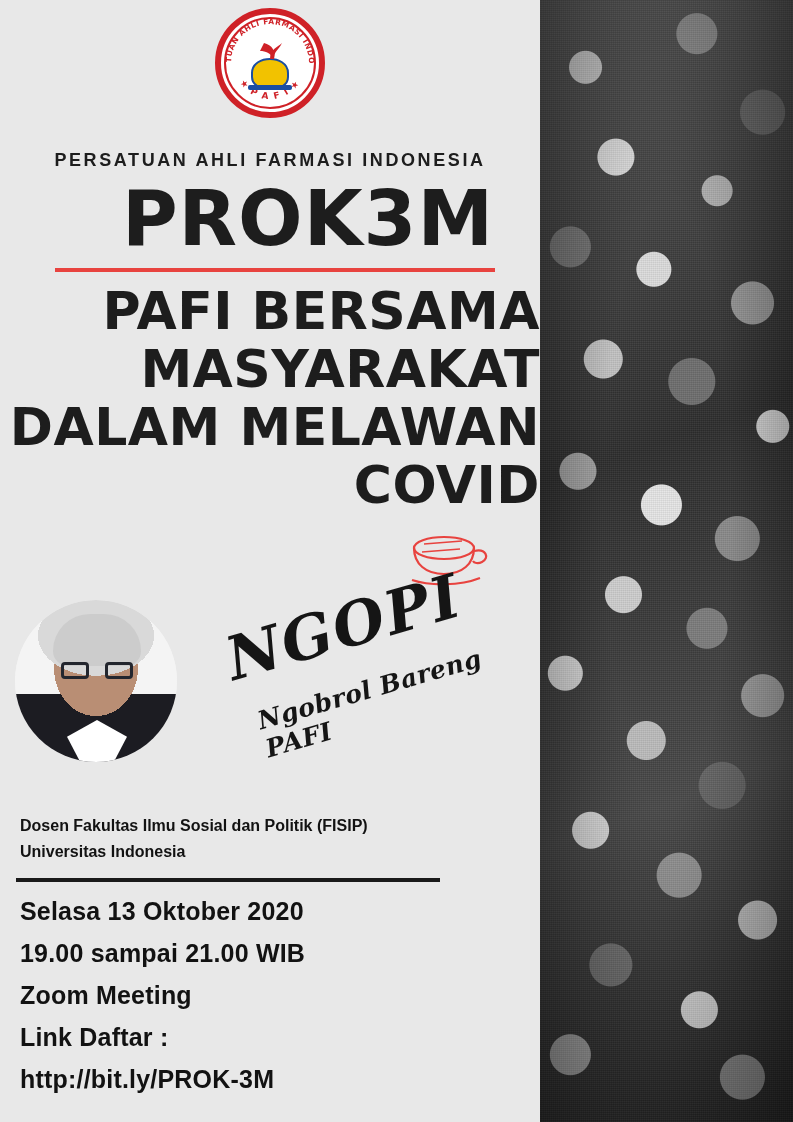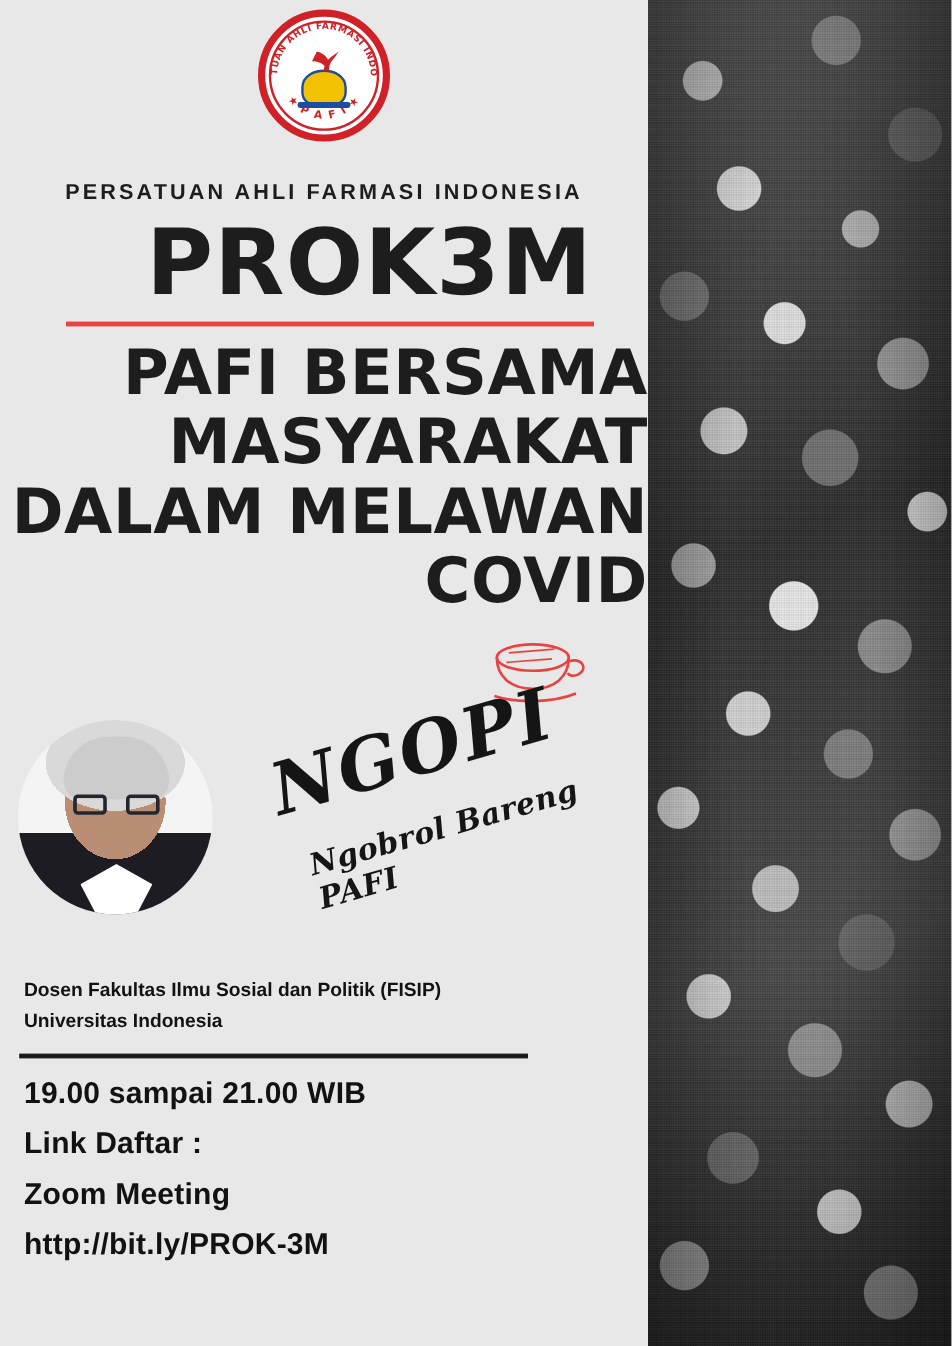--- a/index.html
+++ b/index.html
@@ -384,20 +384,21 @@
       <div class="hair"></div>
       <div class="glasses"></div>
       <div class="shirt"></div>
     </div>
     <div class="speaker-role1">Dosen Fakultas Ilmu Sosial dan Politik (FISIP)</div>
     <div class="speaker-role2">Universitas Indonesia</div>
 
     <div class="divider"></div>
 
     <div class="details">
+      <div>Selasa 13 Oktober 2020</div>
       <div>19.00 sampai 21.00 WIB</div>
+      <div>Zoom Meeting</div>
       <div>Link Daftar :</div>
-      <div>Zoom Meeting</div>
       <div>http://bit.ly/PROK-3M</div>
     </div>
 
   </div>
 </div>
 
 </body></html>

